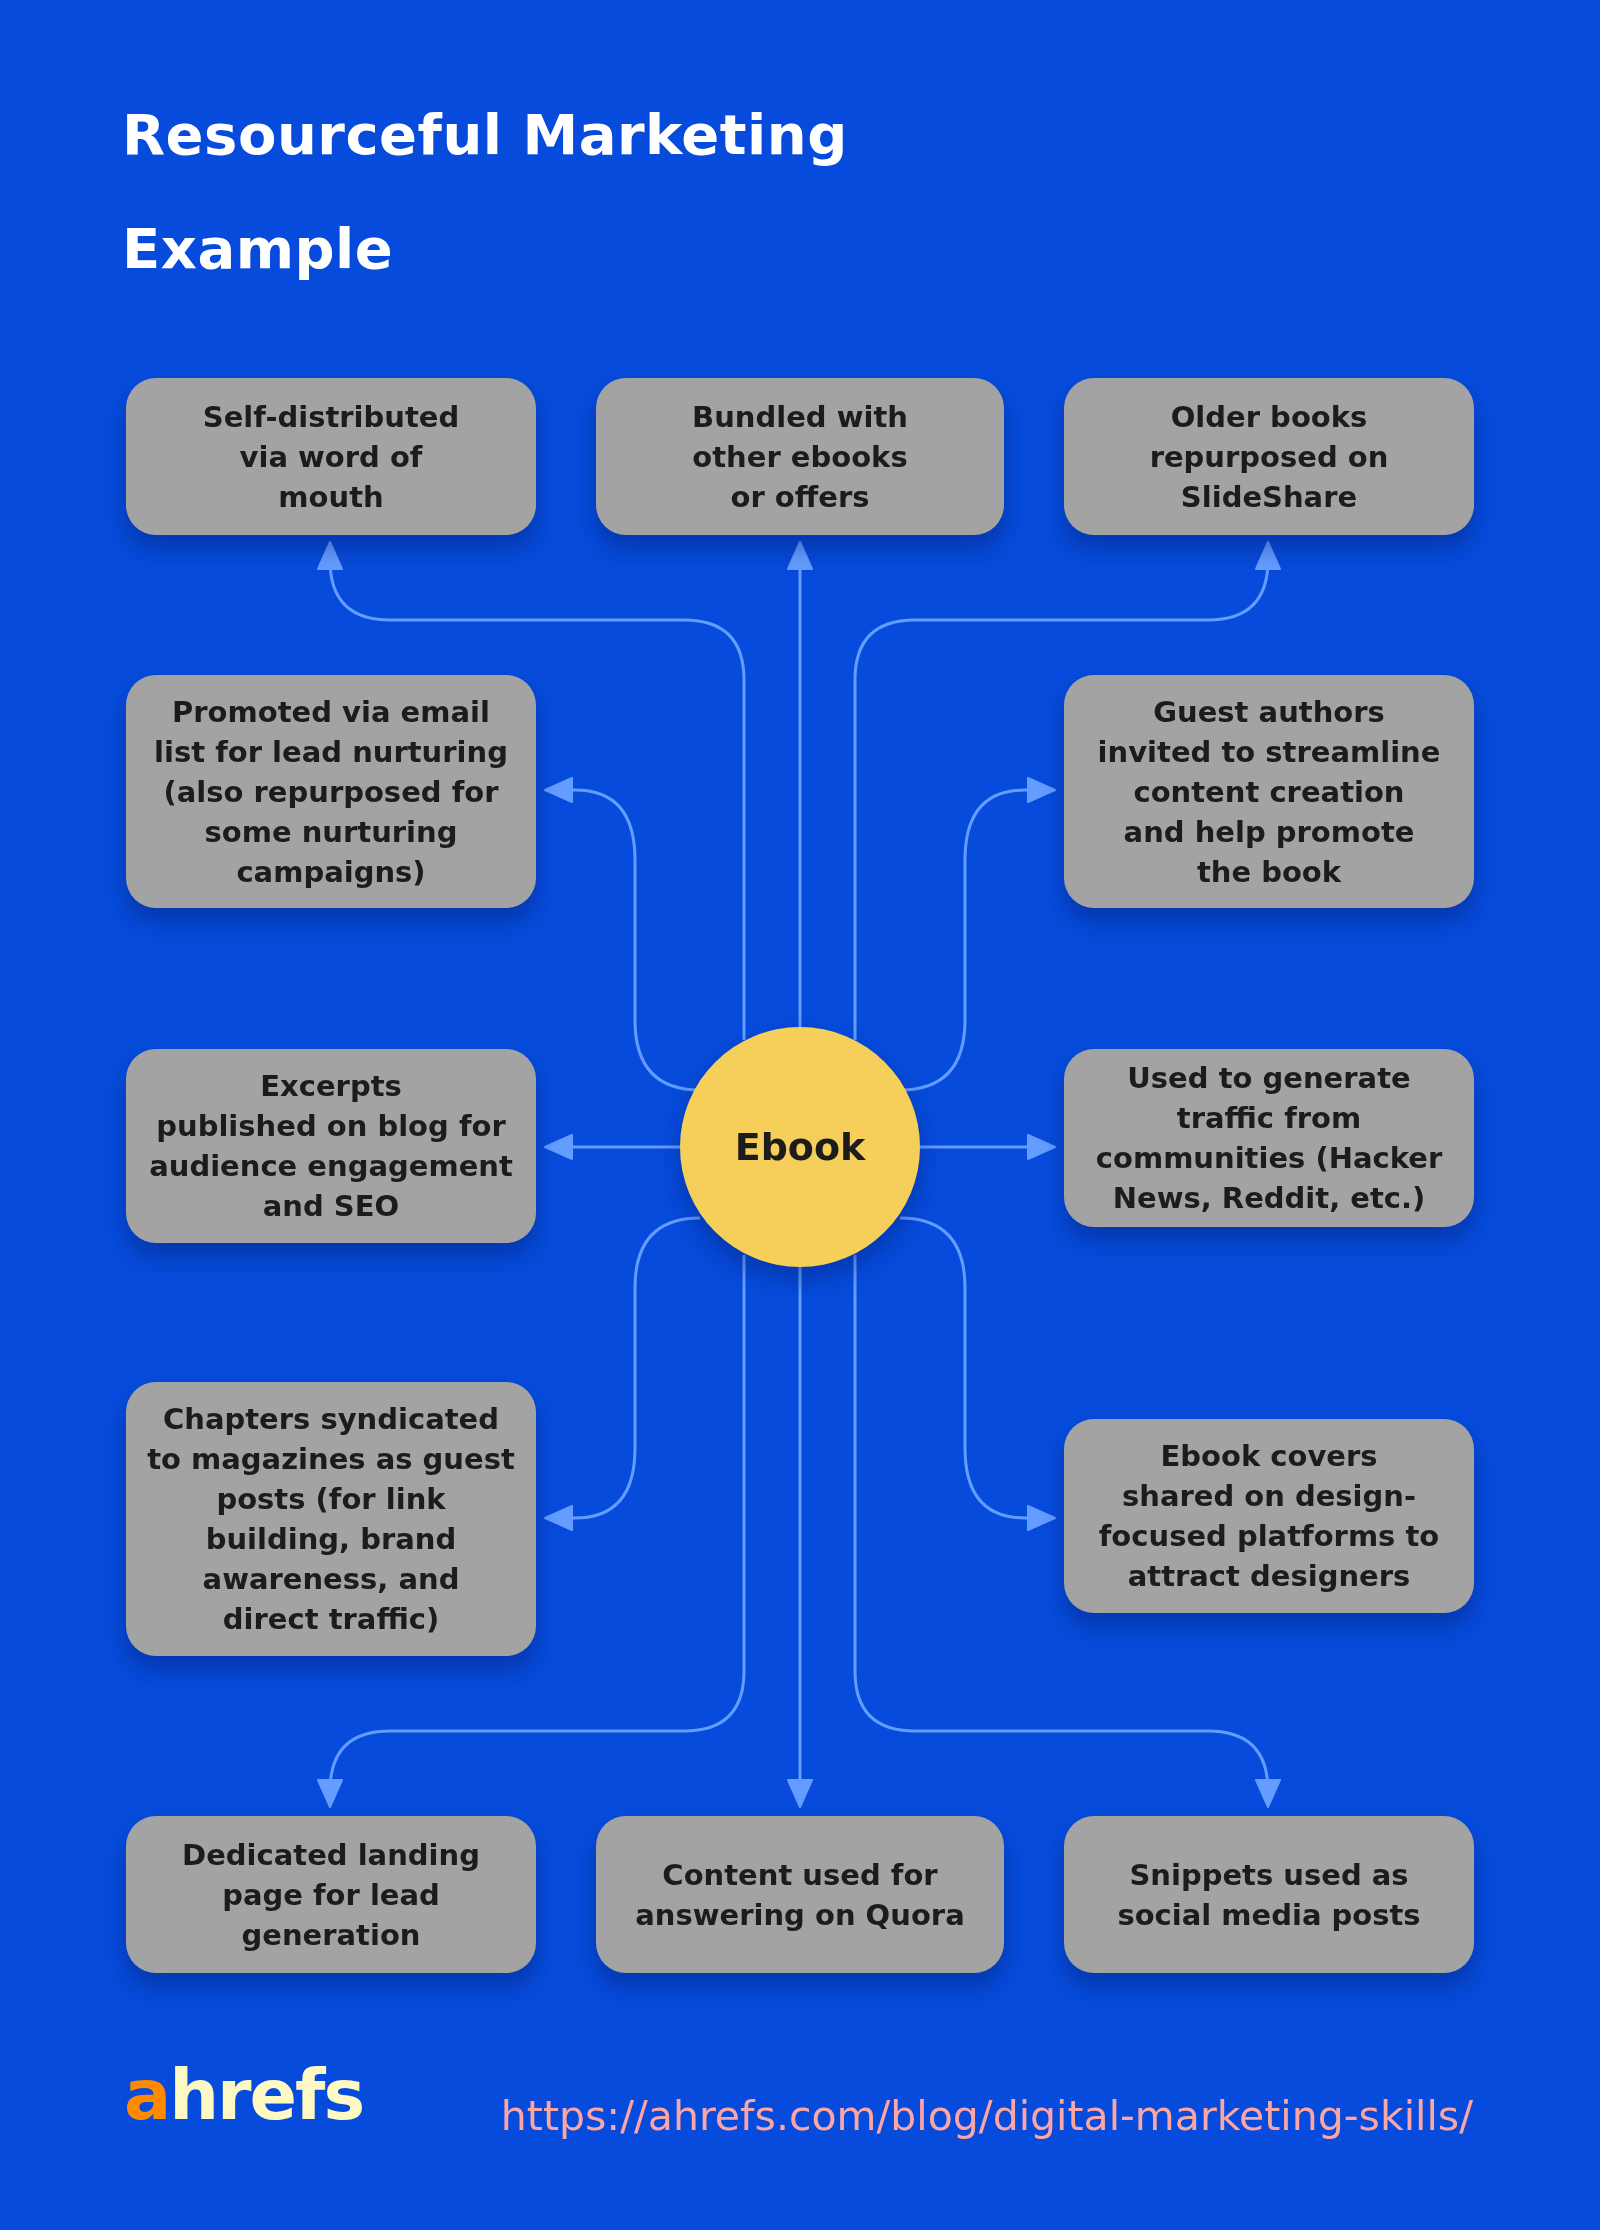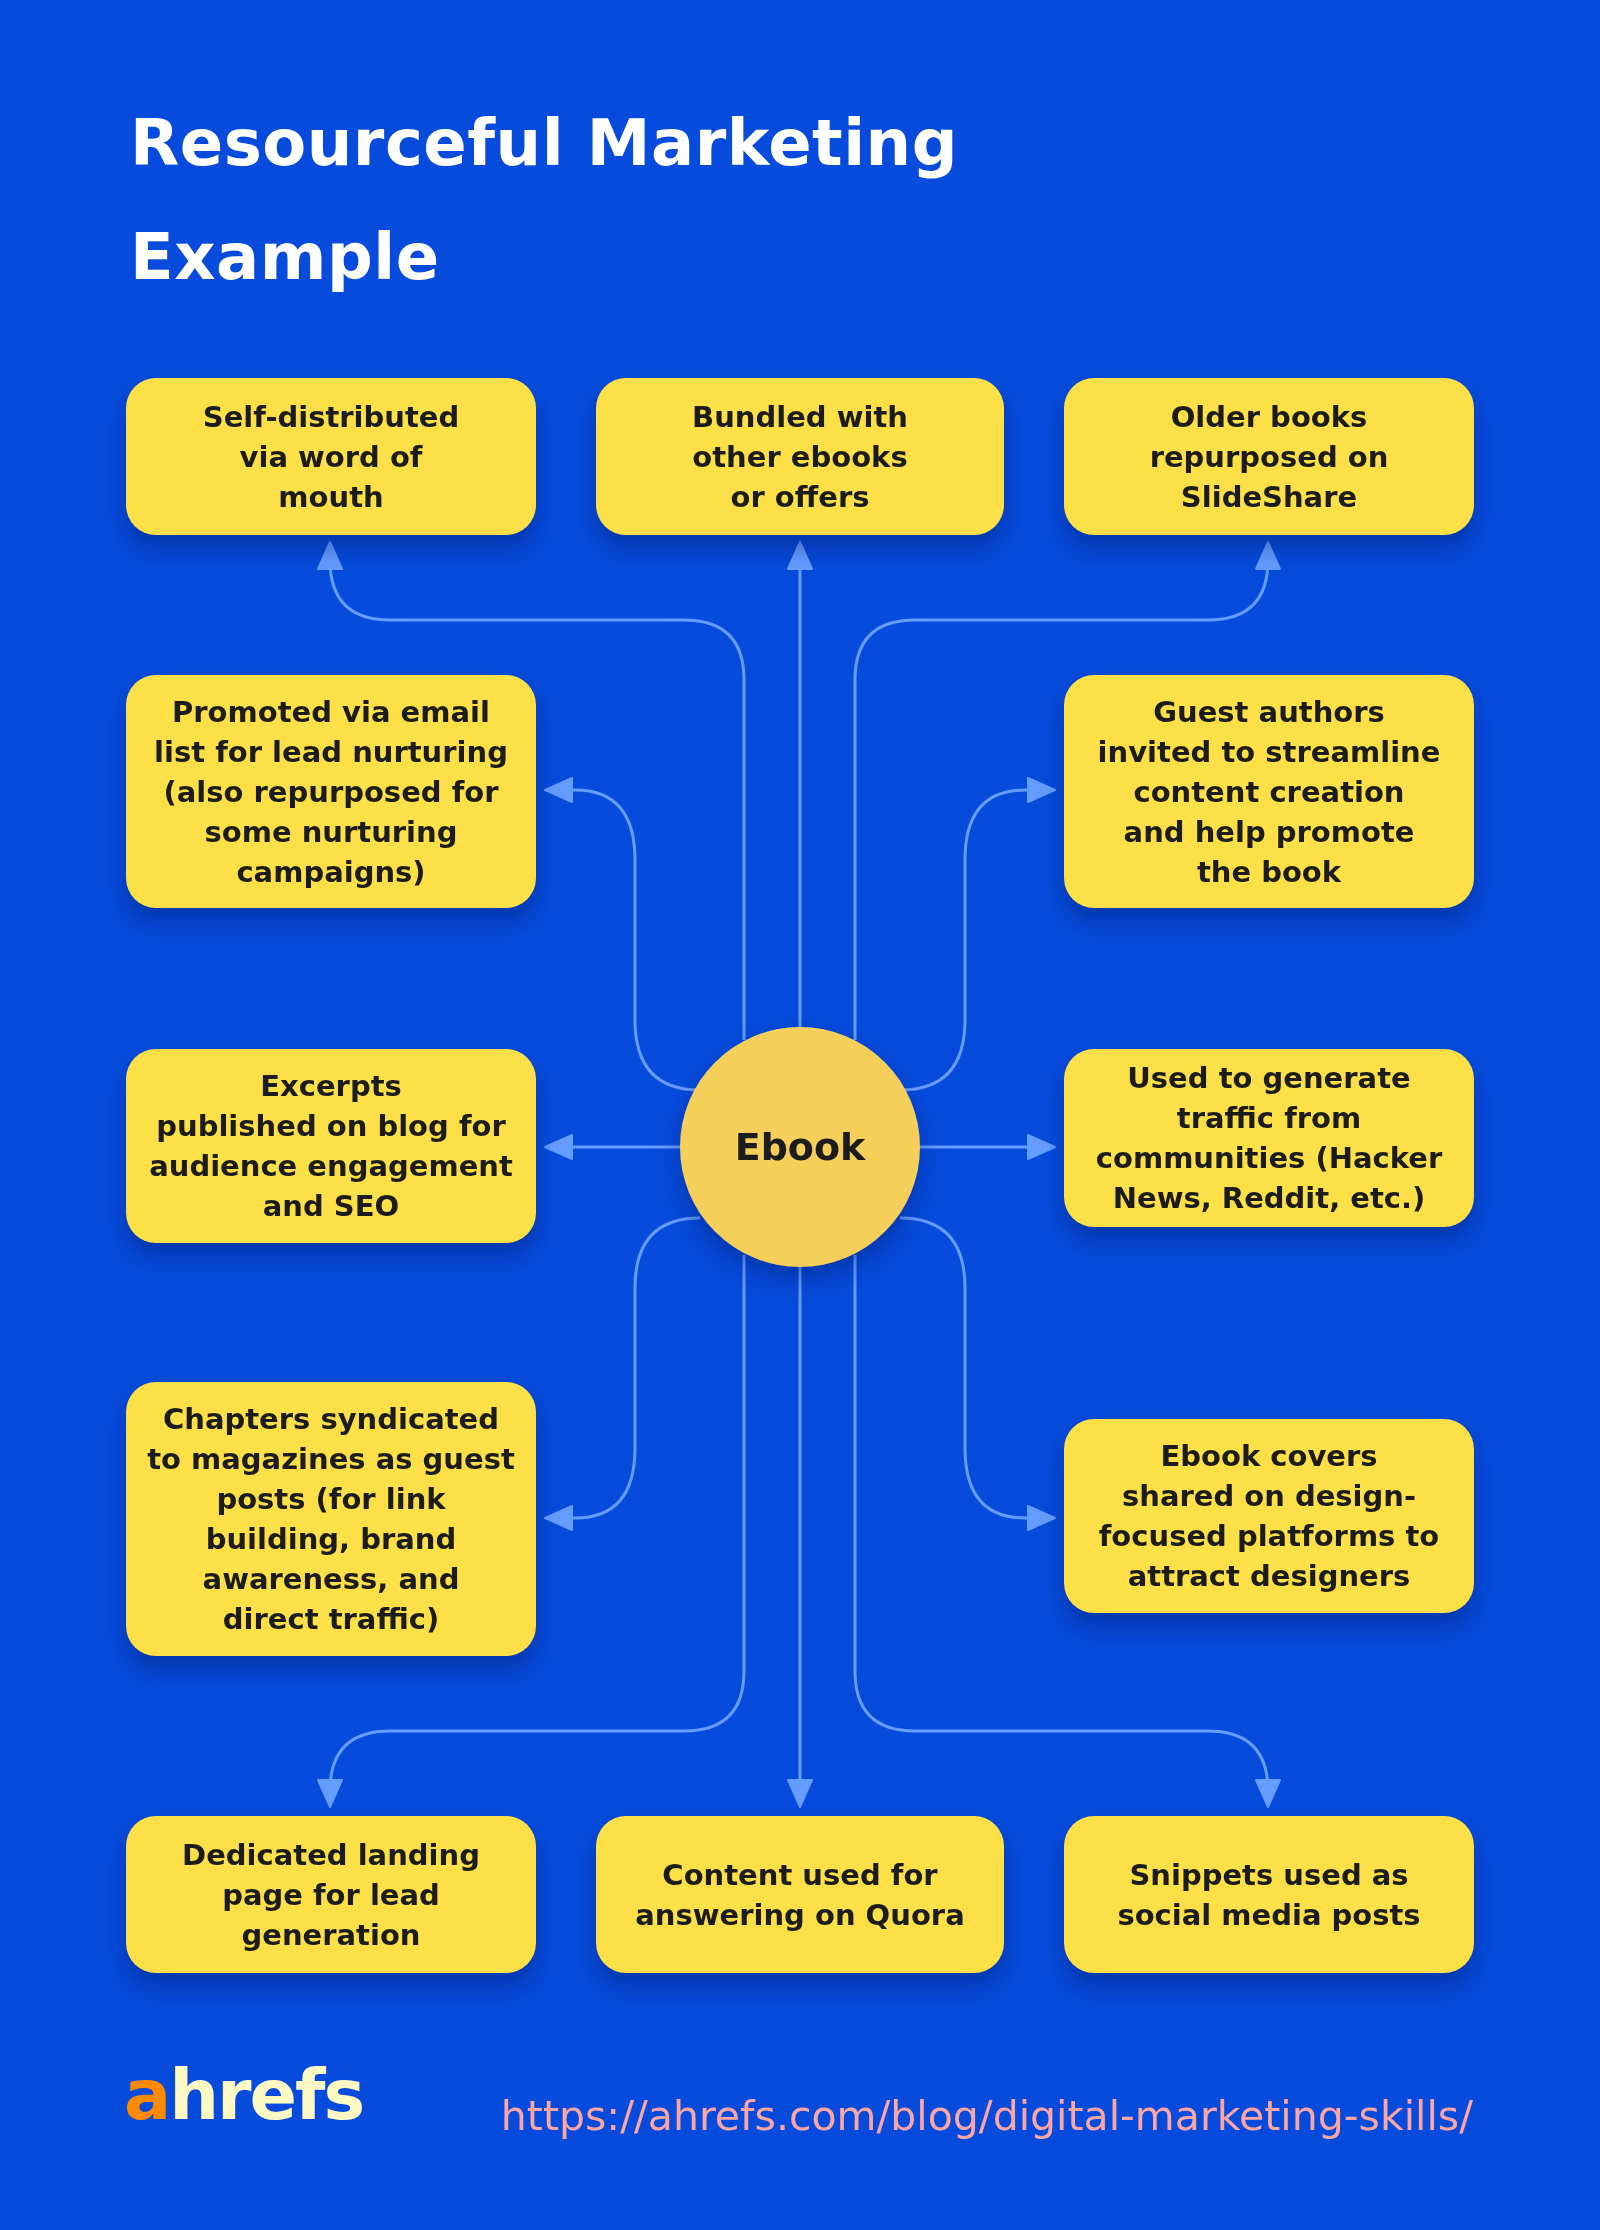--- a/index.html
+++ b/index.html
@@ -1,22 +1,22 @@
 <!DOCTYPE html>
 <html><head>
 <meta charset="utf-8">
 <style>
   html, body { margin:0; padding:0; }
   body { width:1600px; height:2230px; background:#064BDB; position:relative; overflow:hidden;
          font-family:"DejaVu Sans", "Liberation Sans", sans-serif; }
   .title { position:absolute; left:122px; top:78px; width:1300px; color:#FFFFFF;
-           font-family:"DejaVu Sans", sans-serif; font-weight:bold; font-size:64px; line-height:114px;
-           letter-spacing:0.5px; margin:8px; }
+           font-family:"DejaVu Sans", sans-serif; font-weight:bold; font-size:56px; line-height:114px;
+           letter-spacing:0.5px; margin:0; }
   svg.wires { position:absolute; left:0; top:0; }
-  .node { position:absolute; background:#fde047; border-radius:30px;
+  .node { position:absolute; background:#a3a3a3; border-radius:30px;
           box-shadow:0 14px 22px rgba(0,20,90,0.35);
           display:flex; align-items:center; justify-content:center; text-align:center;
           color:#1C1C1C; font-family:"DejaVu Sans", sans-serif; font-weight:bold;
           font-size:29px; line-height:40px; box-sizing:border-box; padding:0 18px; }
   .node span { display:block; }
   .col-l { left:126px; width:410px; }
   .col-m { left:596px; width:408px; }
   .col-r { left:1064px; width:410px; }
   .hub { position:absolute; left:680px; top:1027px; width:240px; height:240px; border-radius:50%;
          background:#F6CF5B; box-shadow:0 12px 24px rgba(0,20,90,0.35);

